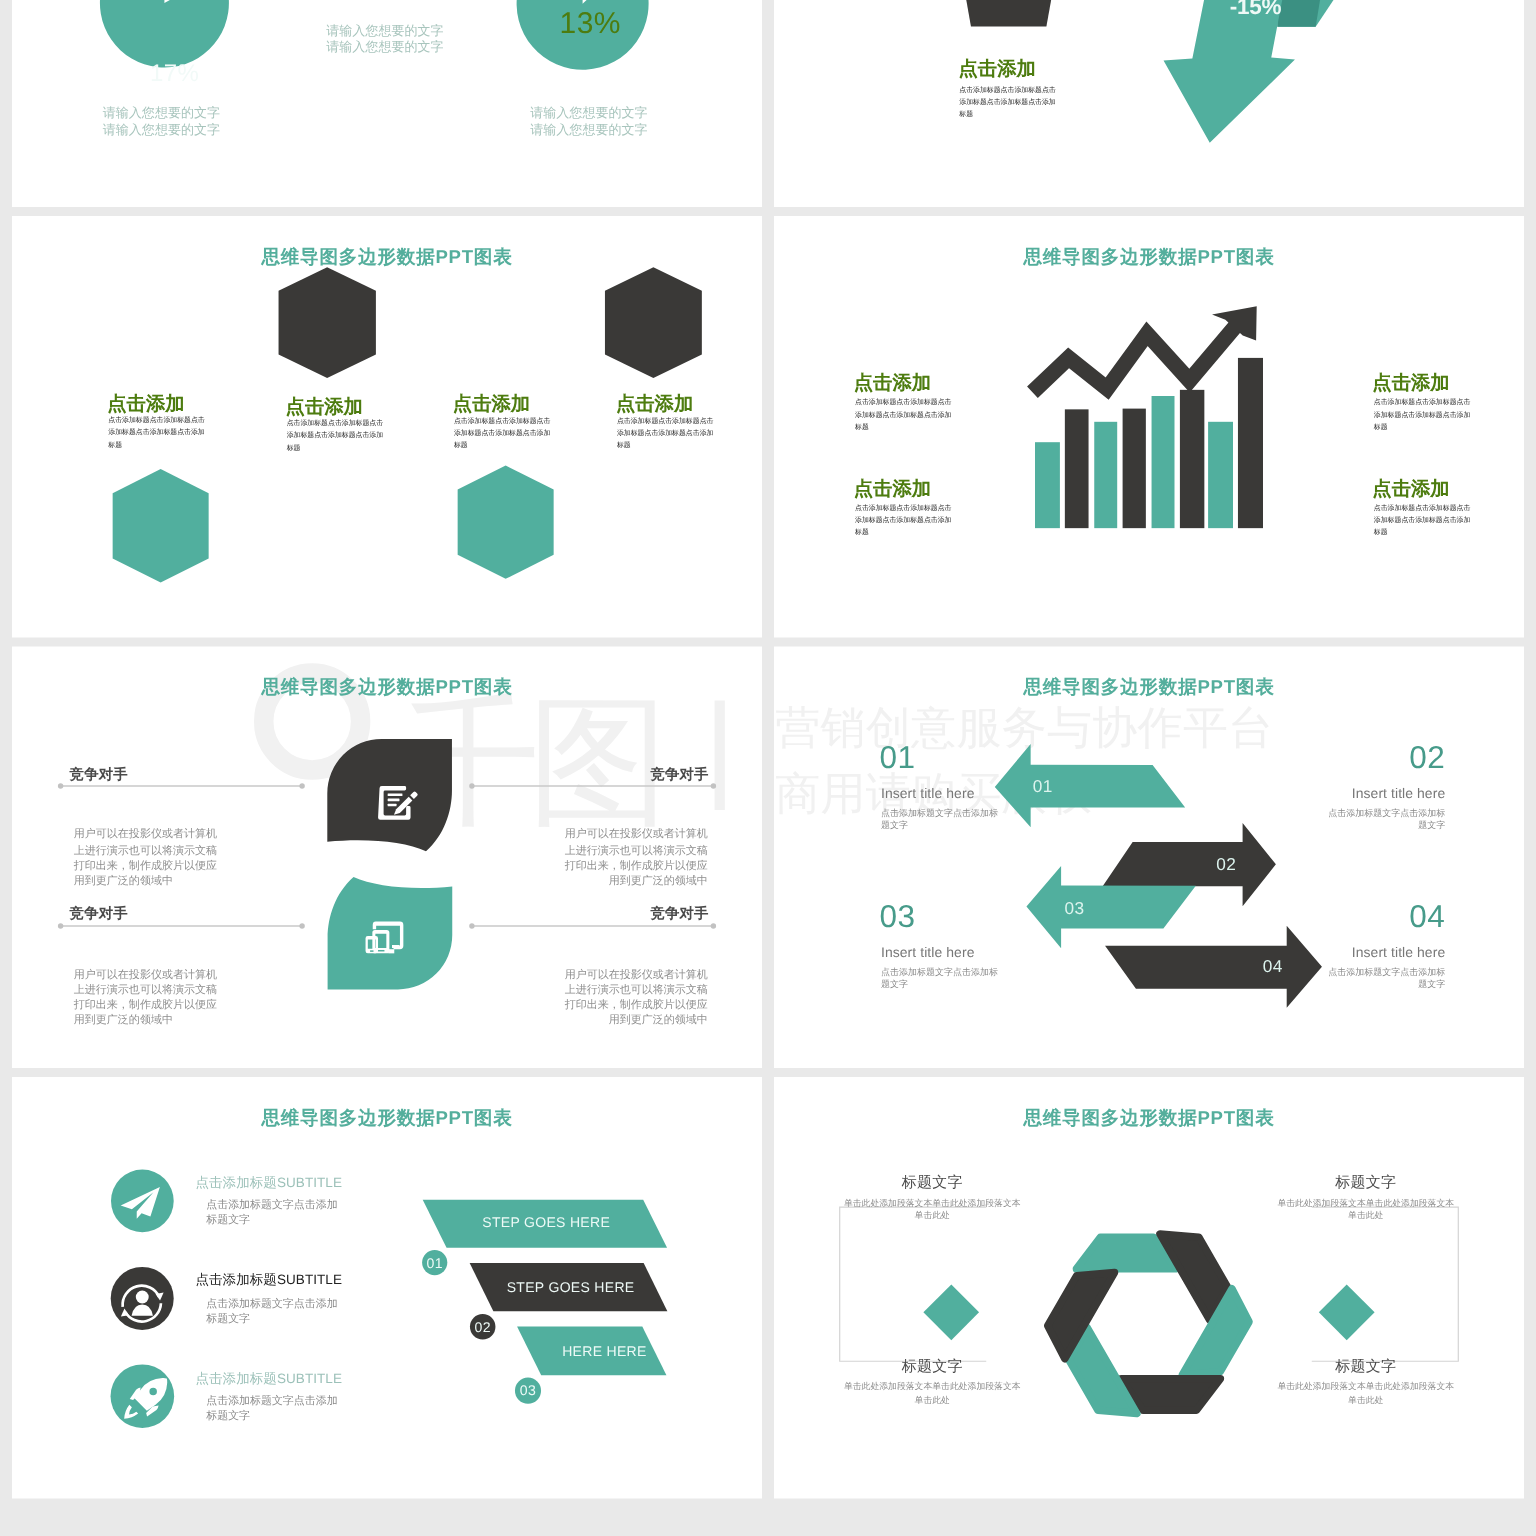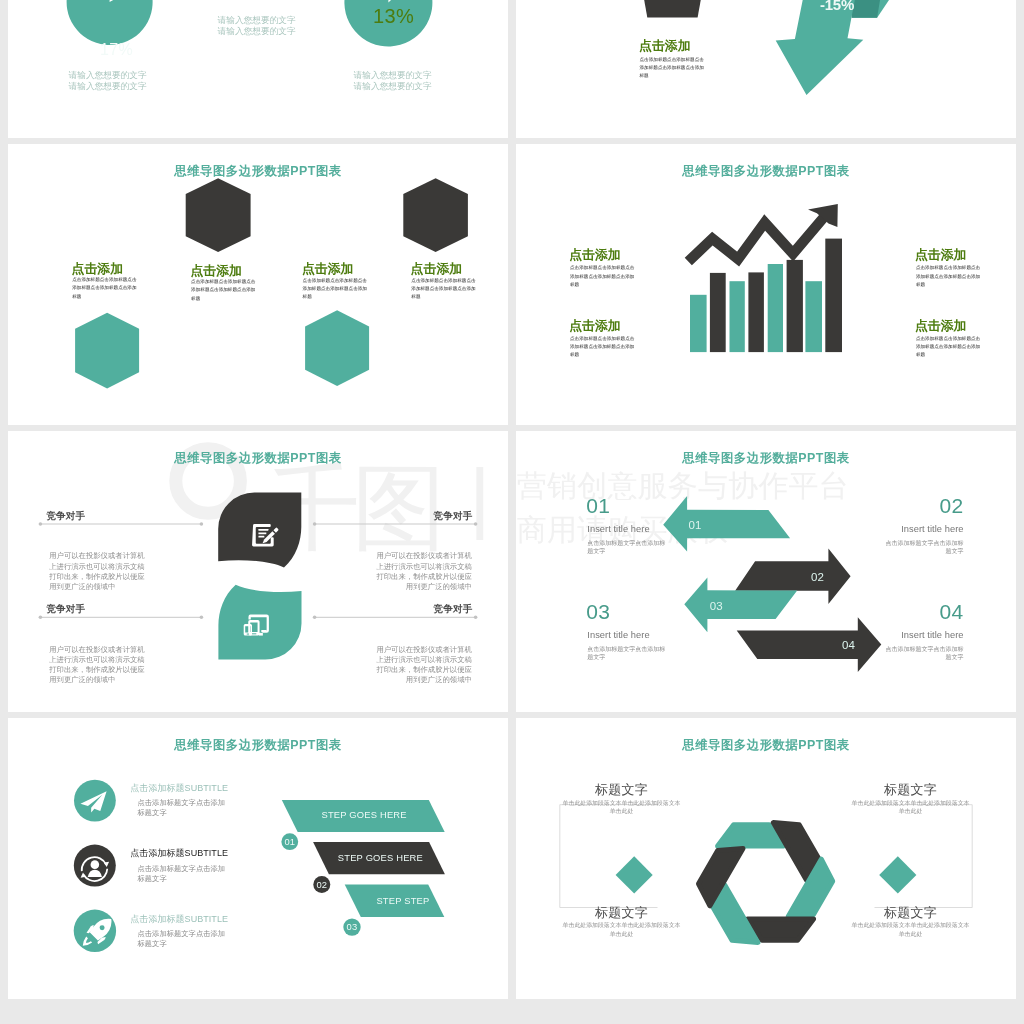--- a/index.html
+++ b/index.html
@@ -16,21 +16,21 @@
   .bd5{font-size:7.35px;color:#8e8e8e;line-height:10.3px;margin-top:19px;}
   .wm6{position:absolute;font-size:30px;color:#f1f1f1;letter-spacing:0.2px;white-space:nowrap;line-height:30px;}
   .anum{font-size:11.5px;color:#ddf4ee;letter-spacing:.2px;}
   .bignum{font-size:21px;color:#479b8a;letter-spacing:.3px;line-height:21px;}
   .itit{font-size:9.3px;color:#777;letter-spacing:.05px;white-space:nowrap;}
   .ibody{font-size:6.0px;color:#8a8a8a;line-height:8.1px;}
   .f7h{font-size:9px;letter-spacing:.05px;white-space:nowrap;}
   .f7b{font-size:7.3px;color:#8a8a8a;line-height:10px;}
   .s7t{font-size:9.35px;color:#eefaf7;text-align:center;letter-spacing:.2px;white-space:nowrap;}
   .s7n{font-size:9.4px;color:#eefaf7;text-align:center;letter-spacing:.2px;white-space:nowrap;}
-  .h8{font-size:13px;color:#4a4a4a;letter-spacing:.2px;}
+  .h8{font-size:10px;color:#4a4a4a;letter-spacing:.2px;}
   .b8{font-size:5.9px;color:#8d8d8d;line-height:8.4px;}
   .tc{text-align:center;}
   .abs{position:absolute;}
 </style>
 </head>
 <body>
 
 <div class="grid">
 
   <div class="card c-l r2">
@@ -197,21 +197,21 @@
       <circle cx="344" cy="209.1" r="8.7" fill="#51af9e"></circle>
     </svg>
     <div class="abs f7h" style="left:122.3px;top:64.2px;color:#9cc1b9;">点击添加标题SUBTITLE</div>
     <div class="abs f7b" style="left:129.5px;top:80.3px;width:94px;">点击添加标题文字点击添加标题文字</div>
     <div class="abs f7h" style="left:122.3px;top:129.4px;color:#222;">点击添加标题SUBTITLE</div>
     <div class="abs f7b" style="left:129.5px;top:145.5px;width:94px;">点击添加标题文字点击添加标题文字</div>
     <div class="abs f7h" style="left:122.3px;top:194.6px;color:#9cc1b9;">点击添加标题SUBTITLE</div>
     <div class="abs f7b" style="left:129.5px;top:210.7px;width:94px;">点击添加标题文字点击添加标题文字</div>
     <div class="abs s7t" style="left:313.5px;top:92.4px;width:82.9px;">STEP GOES HERE</div>
     <div class="abs s7t" style="left:329.8px;top:135px;width:82.9px;">STEP GOES HERE</div>
-    <div class="abs s7t" style="left:353.5px;top:177.6px;width:82.9px;">STEP STEP</div>
+    <div class="abs s7t" style="left:353.5px;top:177.6px;width:82.9px;">HERE HERE</div>
     <div class="abs s7n" style="left:265.8px;top:117.7px;width:32px;">01</div>
     <div class="abs s7n" style="left:297.8px;top:160.5px;width:32px;">02</div>
     <div class="abs s7n" style="left:328px;top:203.1px;width:32px;">03</div>
   </div>
 
   <div class="card c-r r4">
     <div class="title">思维导图多边形数据PPT图表</div>
     <svg class="abs" style="left:0;top:0" width="500" height="281" viewBox="0 0 500 281">
       <g stroke="#d4d4d4" stroke-width="0.8" fill="none">
         <polyline points="141.5,86.7 43.8,86.7 43.8,189.5 141.5,189.5"></polyline>

